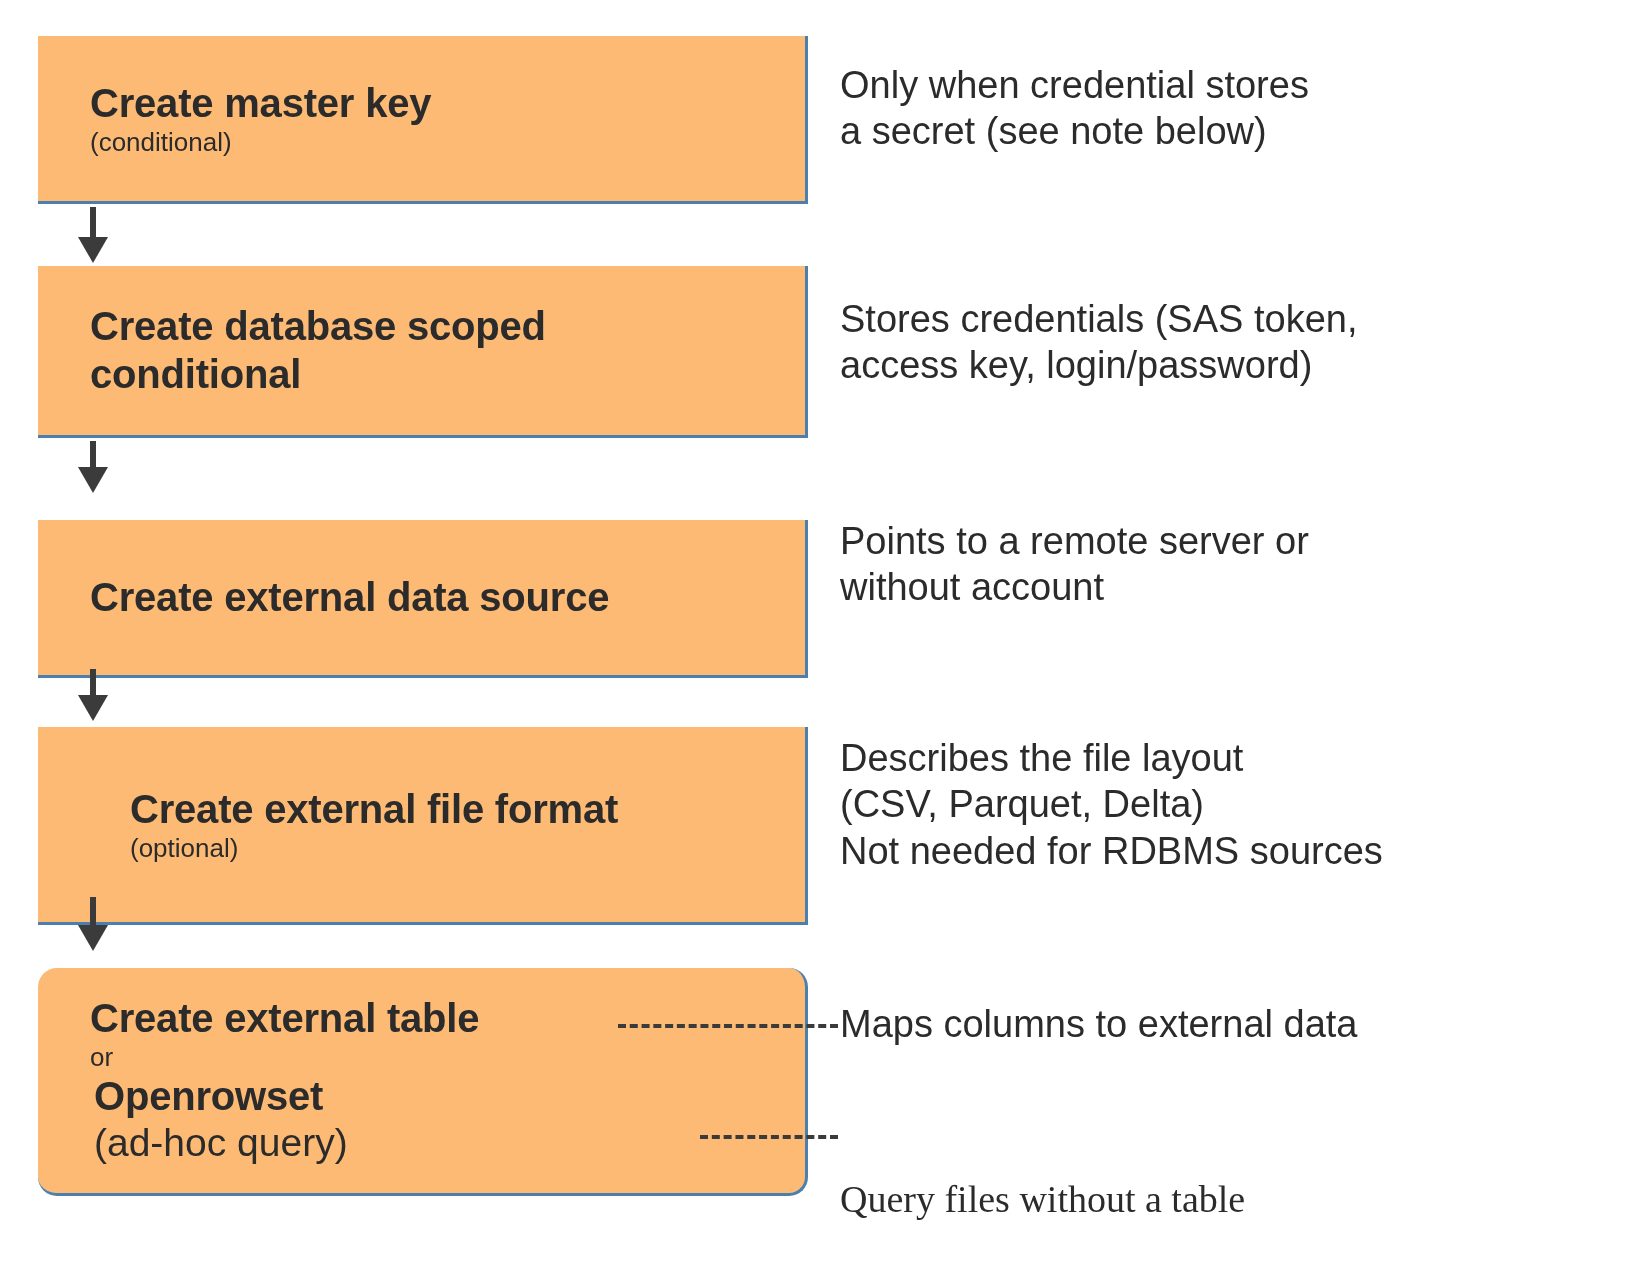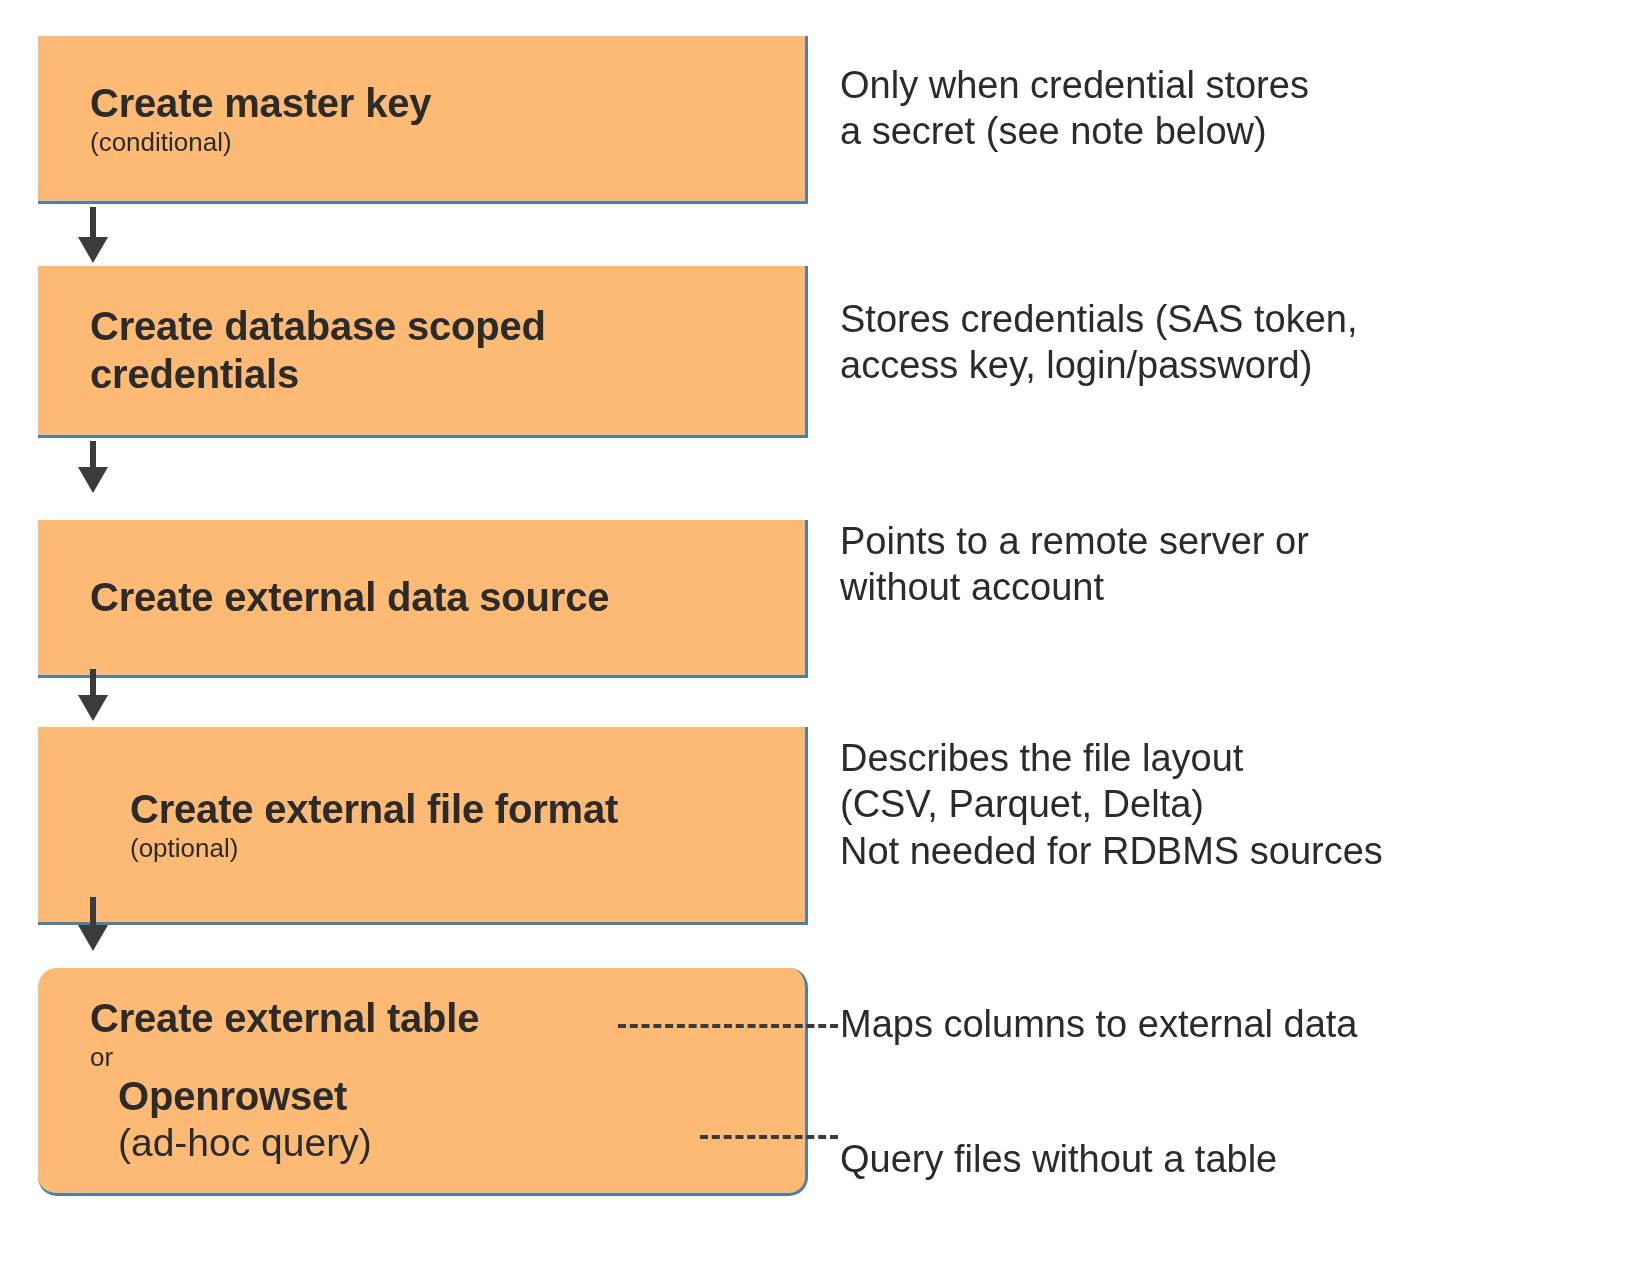--- a/index.html
+++ b/index.html
@@ -101,21 +101,21 @@
   
   .inline-row {
     display: flex;
     align-items: baseline;
     flex-direction: column;
   }
   .reg-inline {
     font-size: 39px;
     font-weight: normal;
     color: #2b2b2b;
-    margin-left: 28px;
+    margin-left: 4px;
     white-space: nowrap;
   }
 </style>
 </head>
 <body>
 
 <div id="flow">
 
   <div class="step-box" style="top:36px; height:168px;">
     <div class="step-text">
@@ -130,21 +130,21 @@
   </div>
 
   <div class="arrow" style="top:207px; height:55px;">
     <div class="shaft" style="height:34px;"></div>
     <div class="head" style="top:30px;"></div>
   </div>
 
   <div class="step-box" style="top:266px; height:172px;">
     <div class="step-text">
       <div class="step-title">Create database scoped</div>
-      <div class="step-title">credentials</div>
+      <div class="step-title">conditional</div>
     </div>
   </div>
 
   <div class="desc" style="top:296px;">
     <div>Stores credentials (SAS token,</div>
     <div>access key, login/password)</div>
   </div>
 
   <div class="arrow" style="top:441px; height:55px;">
     <div class="shaft" style="height:30px;"></div>
@@ -197,17 +197,17 @@
   </div>
 
   <div class="dash-line" style="left:618px; top:1024px; width:220px;"></div>
 
   <div class="desc" style="top:1001px;">
     <div>Maps columns to external data</div>
   </div>
 
   <div class="dash-line" style="left:700px; top:1135px; width:138px;"></div>
 
-  <div class="desc" style="top:1136px;">
+  <div class="desc" style="top:1176px;font-family:Liberation Serif, serif;">
     <div>Query files without a table</div>
   </div>
 
 </div>
 
 </body></html>

